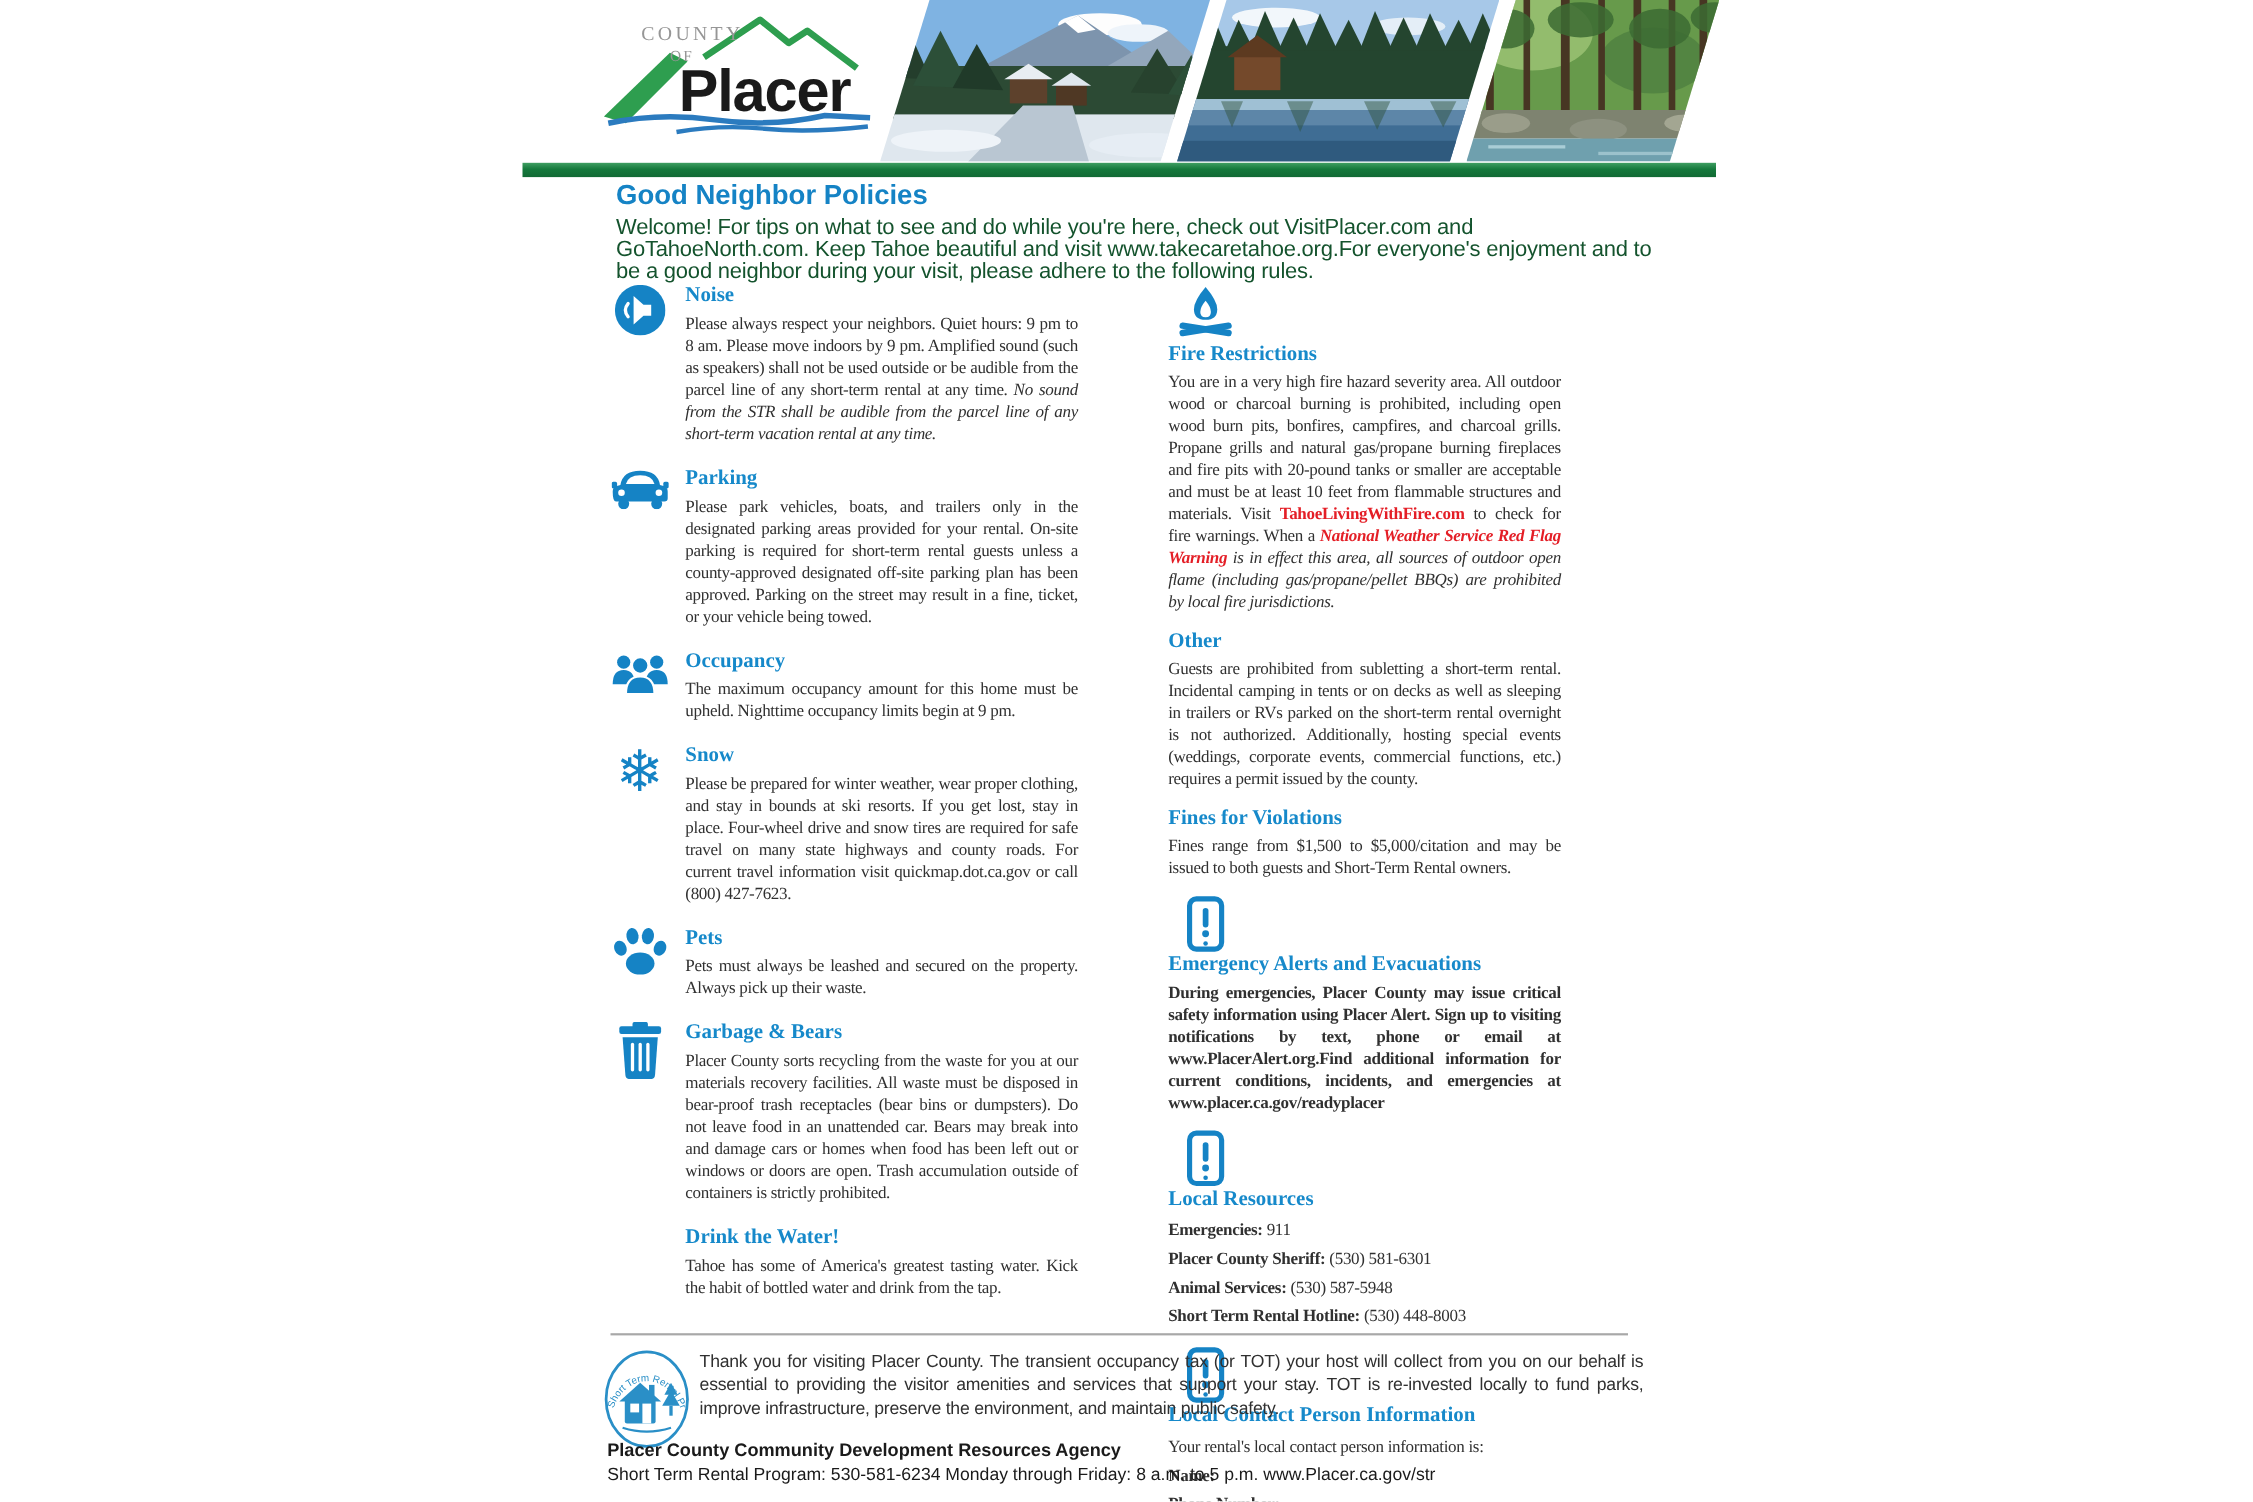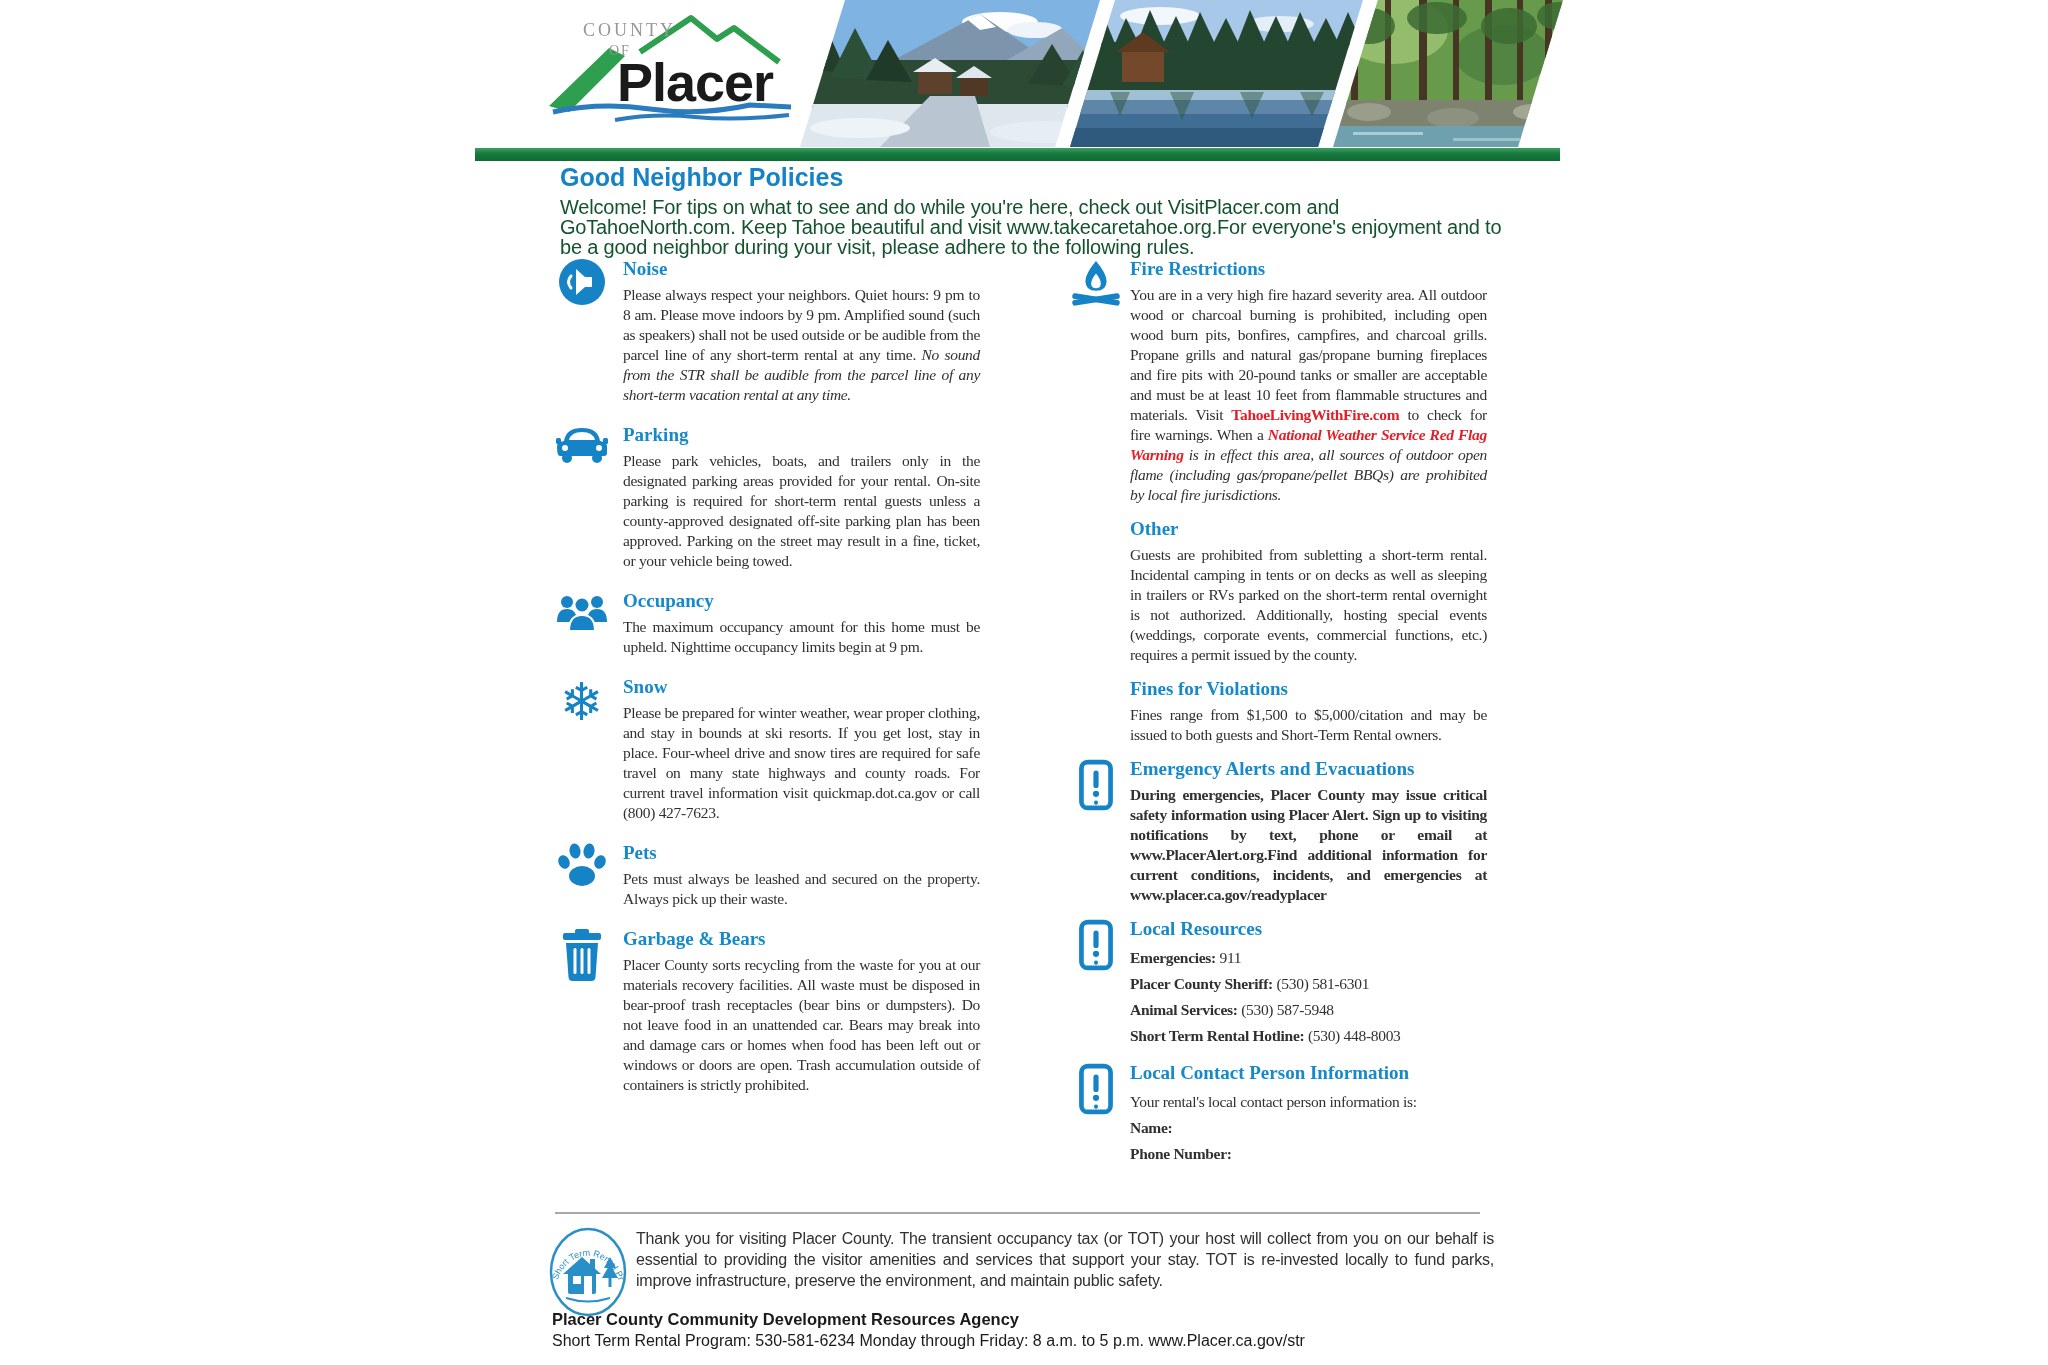--- a/index.html
+++ b/index.html
@@ -15,21 +15,21 @@
   
   .title{position:absolute;left:560px;top:163px;margin:0;font-size:25px;font-weight:bold;color:#1583c5;}
   .intro{position:absolute;left:560px;top:197px;width:945px;margin:0;font-size:20px;line-height:20px;
          letter-spacing:-0.2px;color:#14532d;}
   
   .col{position:absolute;top:258px;font-family:Liberation Serif, serif;}
   .col-left{left:540px;width:442px;}
   .col-right{left:1062px;width:427px;}
   .sec{display:flex;}
   .col-left .sec{margin-bottom:19px;}
-  .col-right .sec{margin-bottom:13px;}
+  .col-right .sec{margin-bottom:13px;flex-direction:column;}
   .ic{flex:none;display:flex;justify-content:center;align-items:flex-start;padding-top:1px;}
   .col-left .ic{width:83px;}
   .col-right .ic{width:68px;}
   .tx{width:357px;}
   .sec h3{margin:0 0 5px 0;font-size:19px;font-weight:bold;color:#1689ca;}
   .sec p{margin:0;font-size:15.5px;line-height:20px;letter-spacing:-0.3px;text-align:justify;}
   .it{font-style:italic;}
   .b{font-weight:bold;}
   .rb{color:#e41e26;font-weight:bold;}
   .rbi{color:#e41e26;font-weight:bold;font-style:italic;}
@@ -245,20 +245,27 @@
           <rect x="22.5" y="19" width="3" height="26" rx="1.5" fill="#fff"></rect>
           <rect x="29.5" y="19" width="3" height="26" rx="1.5" fill="#fff"></rect>
         </svg>
       </div>
       <div class="tx">
         <h3>Garbage &amp; Bears</h3>
         <p><span>Placer County sorts recycling from the waste for you at our materials recovery facilities. All waste must be disposed in bear-proof trash receptacles (bear bins or dumpsters). Do not leave food in an unattended car. Bears may break into and damage cars or homes when food has been left out or windows or doors are open. Trash accumulation outside of containers is strictly prohibited.</span></p>
       </div>
     </section>
 
+    <section class="sec">
+      <div class="ic"></div>
+      <div class="tx">
+        <h3>Drink the Water!</h3>
+        <p><span>Tahoe has some of America's greatest tasting water. Kick the habit of bottled water and drink from the tap.</span></p>
+      </div>
+    </section>
   </div>
 
   <div class="col col-right">
 
     <section class="sec">
       <div class="ic">
         <svg width="50" height="52" viewBox="0 0 52 52" fill="#1583c5">
           <path d="M26,1 Q37,14 37,22 Q37,32 26,32 Q15,32 15,22 Q15,14 26,1 Z"></path>
           <path d="M26,14 Q31,20 31,24.5 Q31,29.5 26,29.5 Q21,29.5 21,24.5 Q21,20 26,14 Z" fill="#fff"></path>
           <rect x="1" y="38" width="50" height="6" rx="3" transform="rotate(9 26 41)"></rect>

